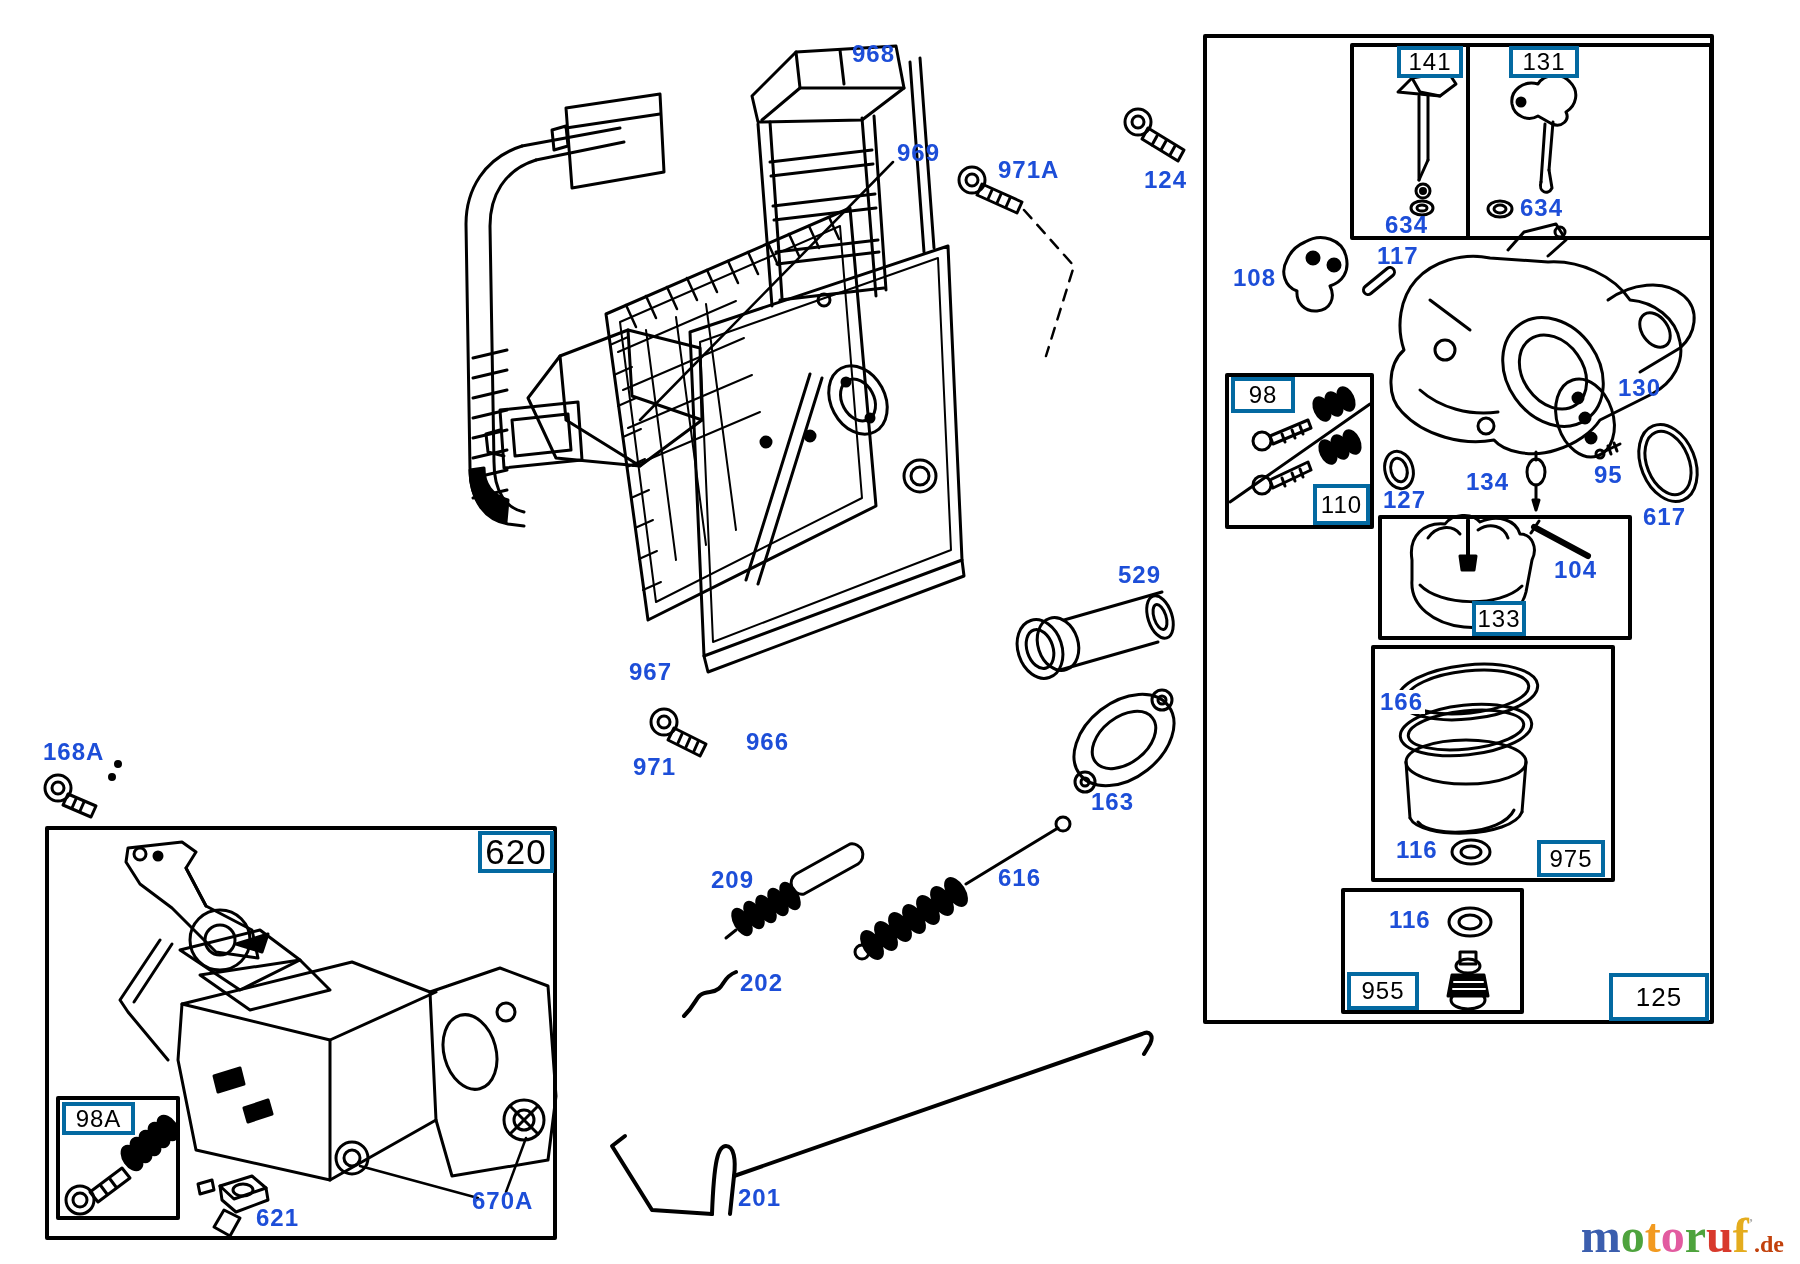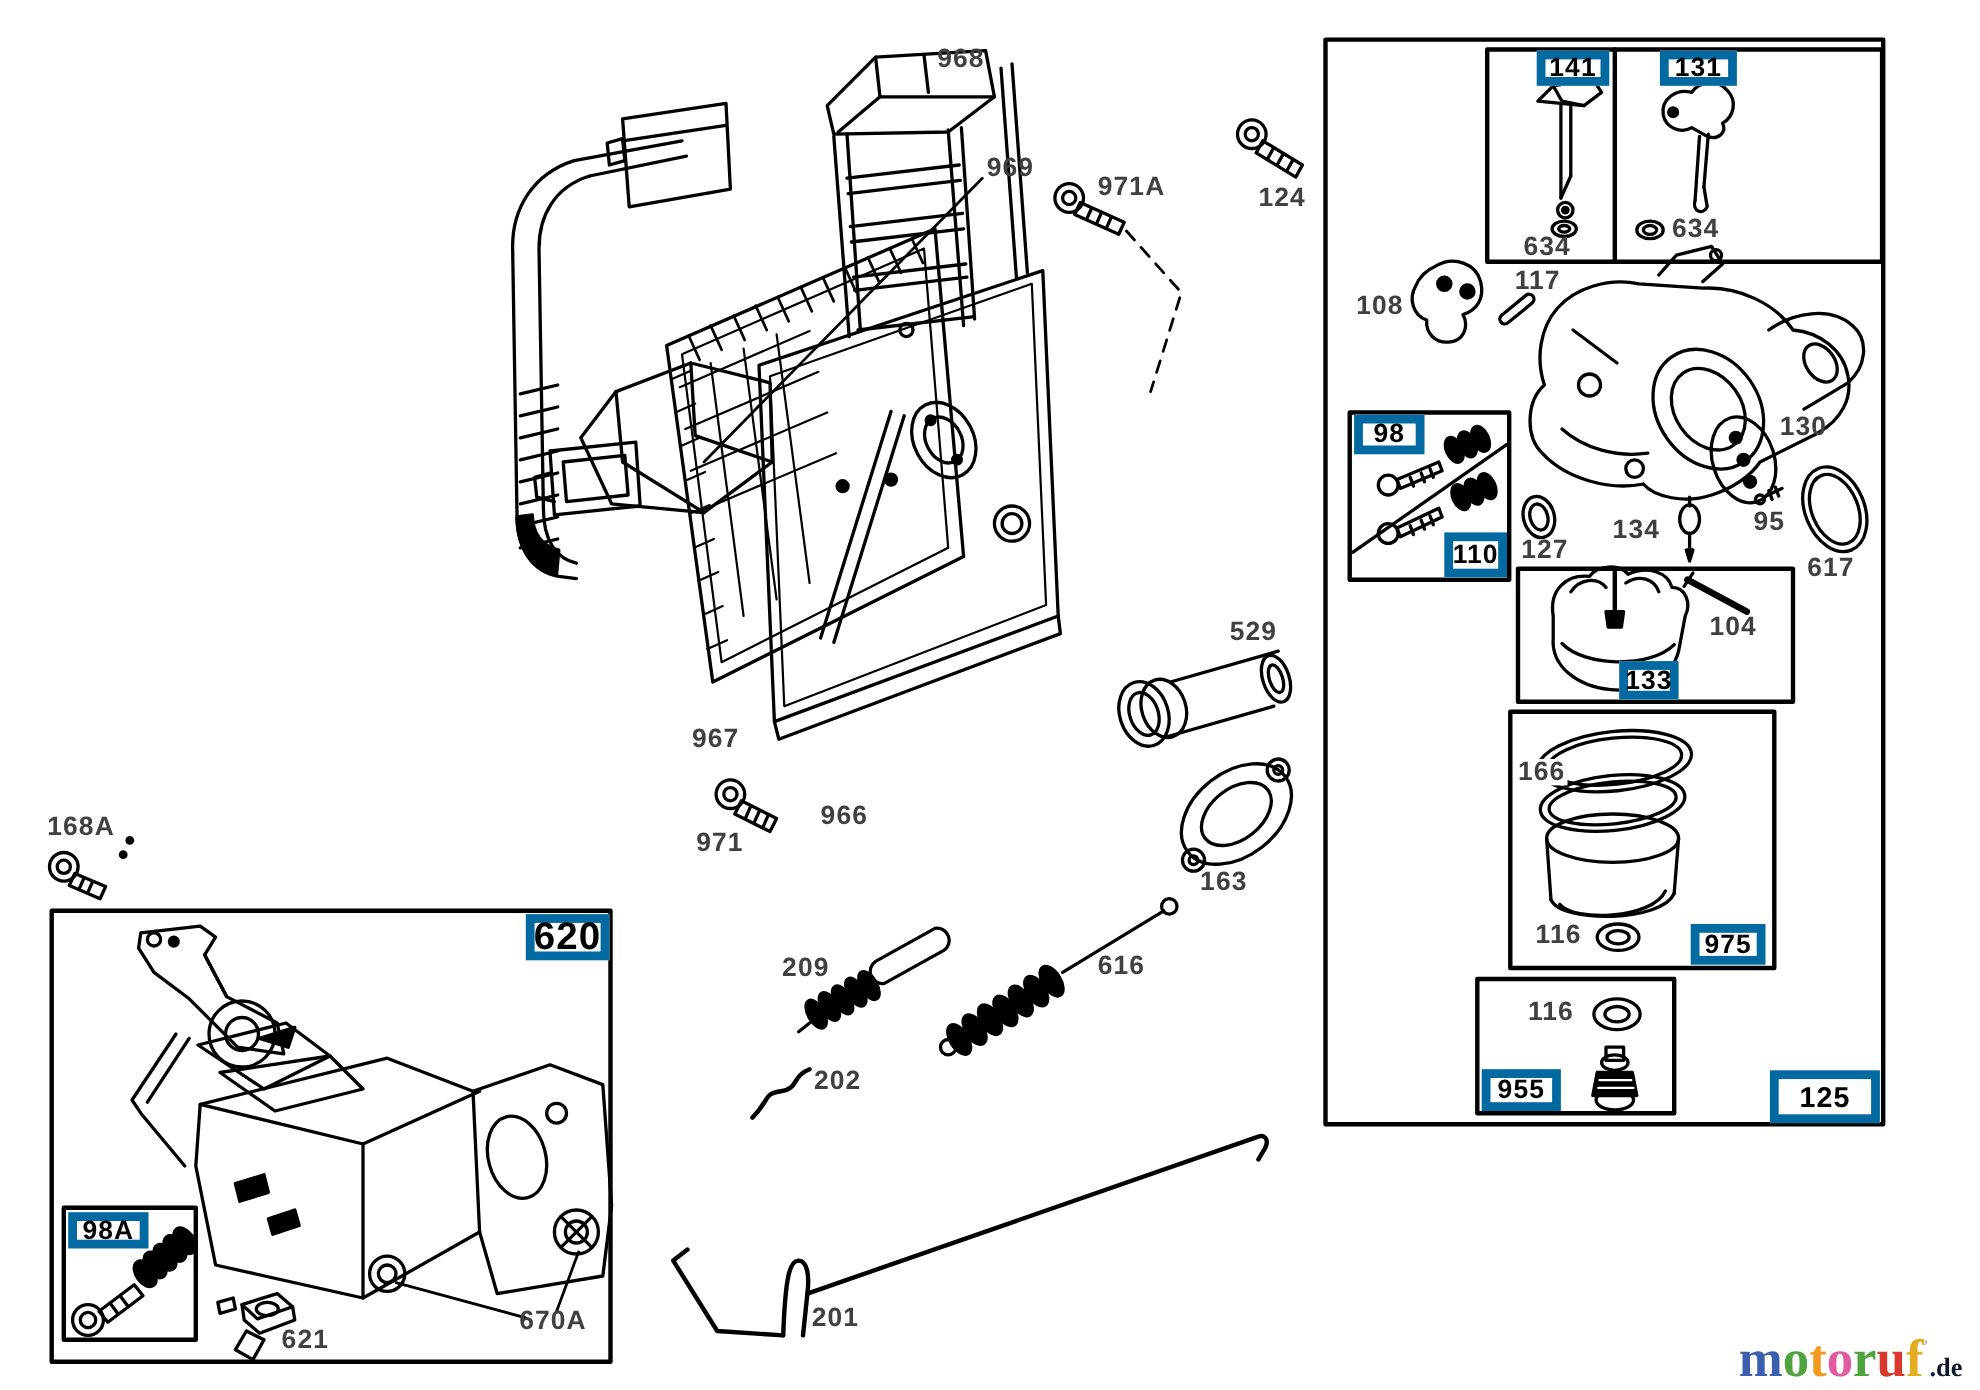--- a/index.html
+++ b/index.html
@@ -1,27 +1,27 @@
 <!DOCTYPE html>
 <html><head>
 <meta charset="utf-8">
 <style>
   html,body{margin:0;padding:0;background:#fff;}
   #stage{position:relative;width:1800px;height:1264px;background:#fff;overflow:hidden;
          font-family:"Liberation Sans",sans-serif;}
   #art{position:absolute;left:0;top:0;}
-  .co{position:absolute;font-weight:bold;font-size:24px;color:#404040;white-space:nowrap;
+  .co{position:absolute;font-weight:bold;font-size:24px;color:#1d4ed8;white-space:nowrap;
       letter-spacing:1px;line-height:1;text-align:right;}
   .cob{position:absolute;display:flex;align-items:center;justify-content:center;
-       border:8px solid #0369a1;background:#fff;font-weight:bold;font-size:24px;color:#000;
+       border:4px solid #0369a1;background:#fff;font-weight:normal;font-size:24px;color:#000;
        box-sizing:border-box;letter-spacing:1px;}
   .wm{position:absolute;right:16px;bottom:4px;font-family:"Liberation Serif",serif;
       font-weight:bold;font-size:48px;display:flex;align-items:baseline;line-height:1;}
   .wm .tm{font-size:13px;color:#aaa;align-self:flex-start;margin-top:4px;}
-  .wm .de{font-size:24px;color:#0f172a;margin-left:1px;text-align:center;}
+  .wm .de{font-size:24px;color:#c2410c;margin-left:1px;text-align:center;}
 </style>
 </head>
 <body>
 
 <div id="stage">
 
 <svg id="art" width="1800" height="1264" viewBox="0 0 1800 1264" stroke="#000" fill="none" stroke-linecap="round" stroke-linejoin="round">
 
   <g stroke-width="4">
     <rect x="1205" y="36" width="507" height="986"></rect>

